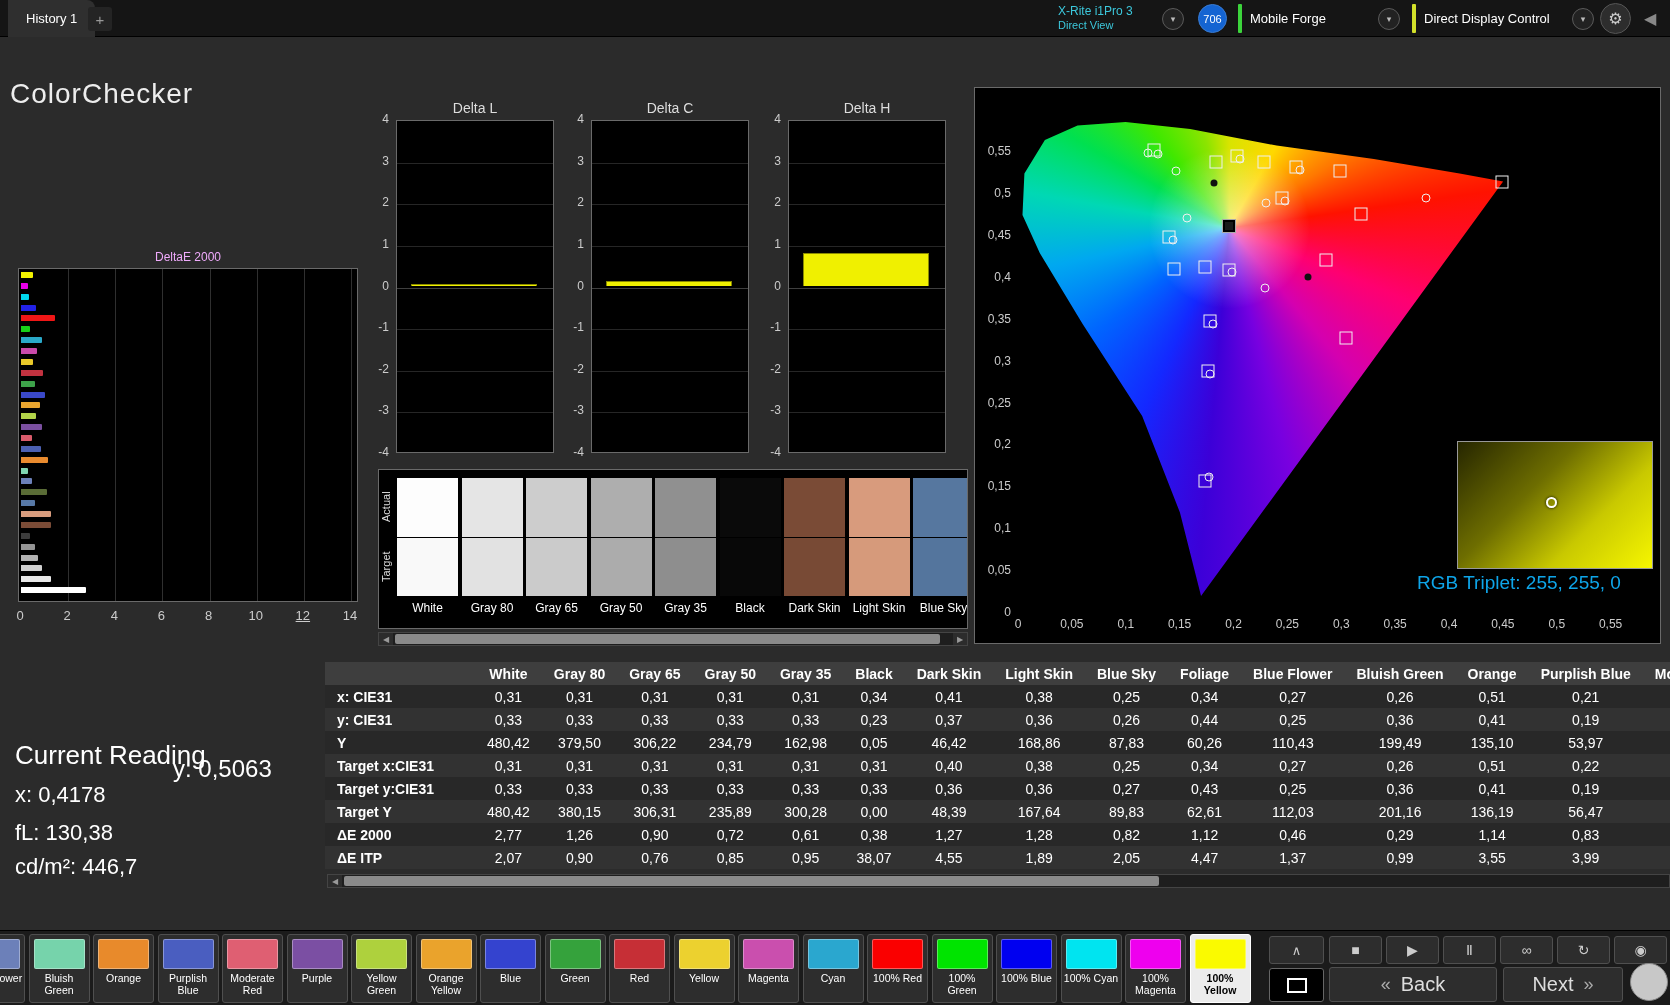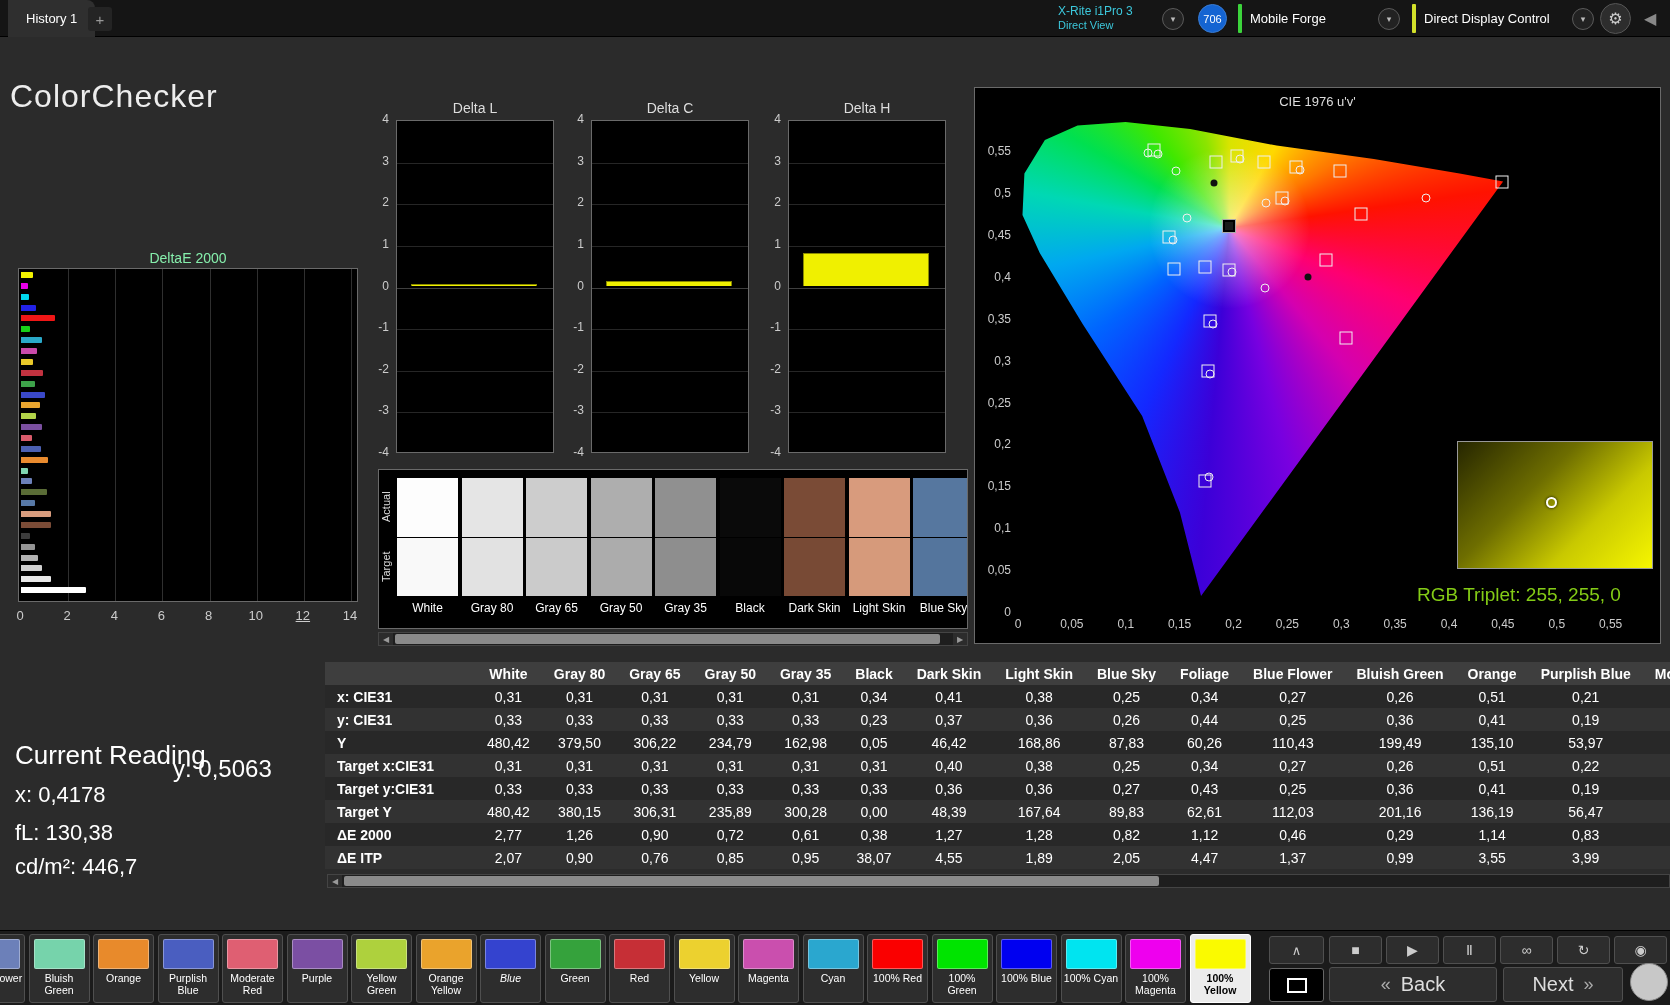--- a/index.html
+++ b/index.html
@@ -24,24 +24,24 @@
 #badge-706{position:absolute;left:1198px;top:4px;width:29px;height:29px;border-radius:50%;
   color:#fff;font-size:11px;display:flex;align-items:center;justify-content:center;border:1px solid #3a7bd0}
 #source-block{left:1238px;width:162px}
 #workflow-block{left:1412px;width:182px}
 .block-label{font-size:13px;color:#fff;white-space:nowrap}
 #gear-btn{position:absolute;left:1600px;top:3px;width:31px;height:31px;border-radius:50%;background:#2d2d2d;
   border:1px solid #555;color:#ccc;font-size:16px;display:flex;align-items:center;justify-content:center}
 #collapse-btn{position:absolute;left:1644px;top:9px;color:#888;font-size:16px}
 
 
-#page-title{position:absolute;left:10px;top:78px;font-size:32px;font-weight:300;color:#ededed;letter-spacing:1px}
-
-
-#deltae-title{position:absolute;left:18px;top:250px;width:340px;text-align:center;font-size:14px;color:#86efac}
+#page-title{position:absolute;left:10px;top:78px;font-size:28px;font-weight:300;color:#ededed;letter-spacing:1px}
+
+
+#deltae-title{position:absolute;left:18px;top:250px;width:340px;text-align:center;font-size:12px;color:#f0abfc}
 #deltae-plot{position:absolute;left:18px;top:268px;width:340px;height:334px;background:#000;
   border:1px solid #6a6a6a;overflow:hidden}
 .vgrid{position:absolute;top:0;bottom:0;width:1px;background:#2f2f2f}
 .hbar{position:absolute;left:2px;border-radius:0 1px 1px 0}
 #deltae-xticks{position:absolute;left:0;top:608px;width:400px;height:16px}
 #deltae-xticks span{position:absolute;transform:translateX(-50%);font-size:13px;color:#ccc}
 
 
 .mini-chart{position:absolute;top:100px;width:180px;height:380px}
 .mini-title{position:absolute;top:0;left:22px;width:158px;text-align:center;font-size:14px;color:#ddd}
@@ -86,21 +86,21 @@
 .cie-xtick{position:absolute;top:529px;transform:translateX(-50%);font-size:12px;color:#ccc}
 .pt-target{position:absolute;width:13px;height:13px;border:1.5px solid #f0f0f0;transform:translate(-50%,-50%)}
 .pt-measured{position:absolute;width:9px;height:9px;border:1.5px solid #f0f0f0;border-radius:50%;transform:translate(-50%,-50%)}
 .pt-reference-white{position:absolute;width:12px;height:12px;background:#1a1a1a;border:2px solid #000;
   outline:1px solid #aaa;transform:translate(-50%,-50%)}
 .pt-dot{position:absolute;width:7px;height:7px;border-radius:50%;background:#111;transform:translate(-50%,-50%)}
 #current-swatch{position:absolute;left:482px;top:353px;width:196px;height:128px;border:1px solid #999;
   background:linear-gradient(135deg,#262600 0%,#6e6e00 38%,#c9c900 68%,#f6f600 100%)}
 #current-marker{position:absolute;left:88px;top:55px;width:11px;height:11px;border:2px solid #fff;
   border-radius:50%;box-shadow:0 0 3px #000}
-#rgb-triplet{position:absolute;left:410px;top:496px;width:268px;text-align:center;font-size:19px;color:#84cc16}
+#rgb-triplet{position:absolute;left:410px;top:484px;width:268px;text-align:center;font-size:19px;color:#0ea5e9}
 
 
 .stat{position:absolute;color:#fff}
 #stat-avg{left:10px;top:652px;width:340px;text-align:center;font-size:26px}
 #stat-max{left:10px;top:692px;width:340px;text-align:center;font-size:26px}
 #stat-current{left:15px;top:740px;font-size:26px}
 #stat-x{left:15px;top:782px;font-size:22px}
 #stat-y{left:173px;top:755px;font-size:24px}
 #stat-fl{left:15px;top:820px;font-size:22px}
 #stat-cdm{left:15px;top:854px;font-size:22px}
@@ -344,21 +344,20 @@
         <div class="swatch-name">Blue Sky</div>
       </div>
     </div>
   <div class="hscroll" id="swatch-scroll">
     <div class="scroll-arrow" style="left:0">◀</div>
     <div class="scroll-thumb" style="left:16px;width:545px"></div>
     <div class="scroll-arrow" style="right:0">▶</div>
   </div>
 
   <div id="cie-panel">
-    <div id="cie-title">CIE 1976 u'v'</div>
     <div id="cie-plot">
       <div id="horseshoe"></div>
       <div id="horseshoe-glow"></div>
     <div class="pt-target" style="left: 135.758px; top: 36.8509px;"></div>
         <div class="pt-target" style="left: 198.249px; top: 49.4137px;"></div>
         <div class="pt-target" style="left: 218.721px; top: 42.7136px;"></div>
         <div class="pt-target" style="left: 245.657px; top: 48.5762px;"></div>
         <div class="pt-target" style="left: 277.98px; top: 54.4389px;"></div>
         <div class="pt-target" style="left: 322.155px; top: 57.7889px;"></div>
         <div class="pt-target" style="left: 483.771px; top: 68.6767px;"></div>
@@ -627,21 +626,21 @@
         <div class="patch-label">Purple</div>
       </div>
       <div class="patch-btn" style="left: 351px;">
         <div class="patch-swatch" style="background: rgb(174, 209, 61);"></div>
         <div class="patch-label">Yellow Green</div>
       </div>
       <div class="patch-btn" style="left: 415.5px;">
         <div class="patch-swatch" style="background: rgb(234, 163, 44);"></div>
         <div class="patch-label">Orange Yellow</div>
       </div>
-      <div class="patch-btn" style="left: 480px; font-style: italic;">
+      <div class="patch-btn" style="left: 480px;">
         <div class="patch-swatch" style="background: rgb(52, 67, 207);"></div>
         <div class="patch-label">Blue</div>
       </div>
       <div class="patch-btn" style="left: 544.5px;">
         <div class="patch-swatch" style="background: rgb(53, 162, 60);"></div>
         <div class="patch-label">Green</div>
       </div>
       <div class="patch-btn" style="left: 609px;">
         <div class="patch-swatch" style="background: rgb(198, 47, 54);"></div>
         <div class="patch-label">Red</div>

